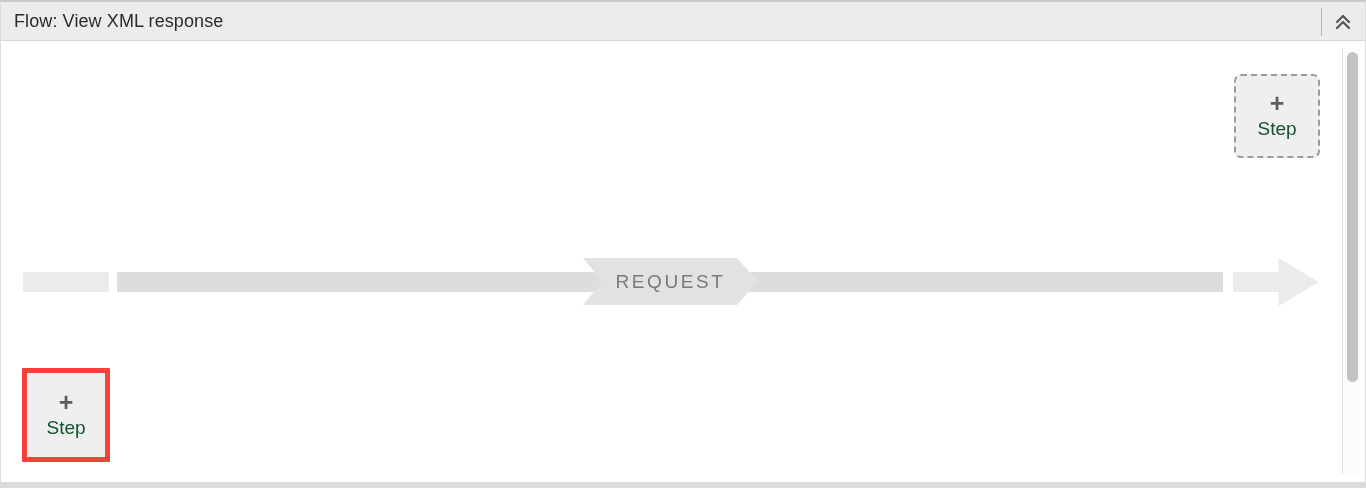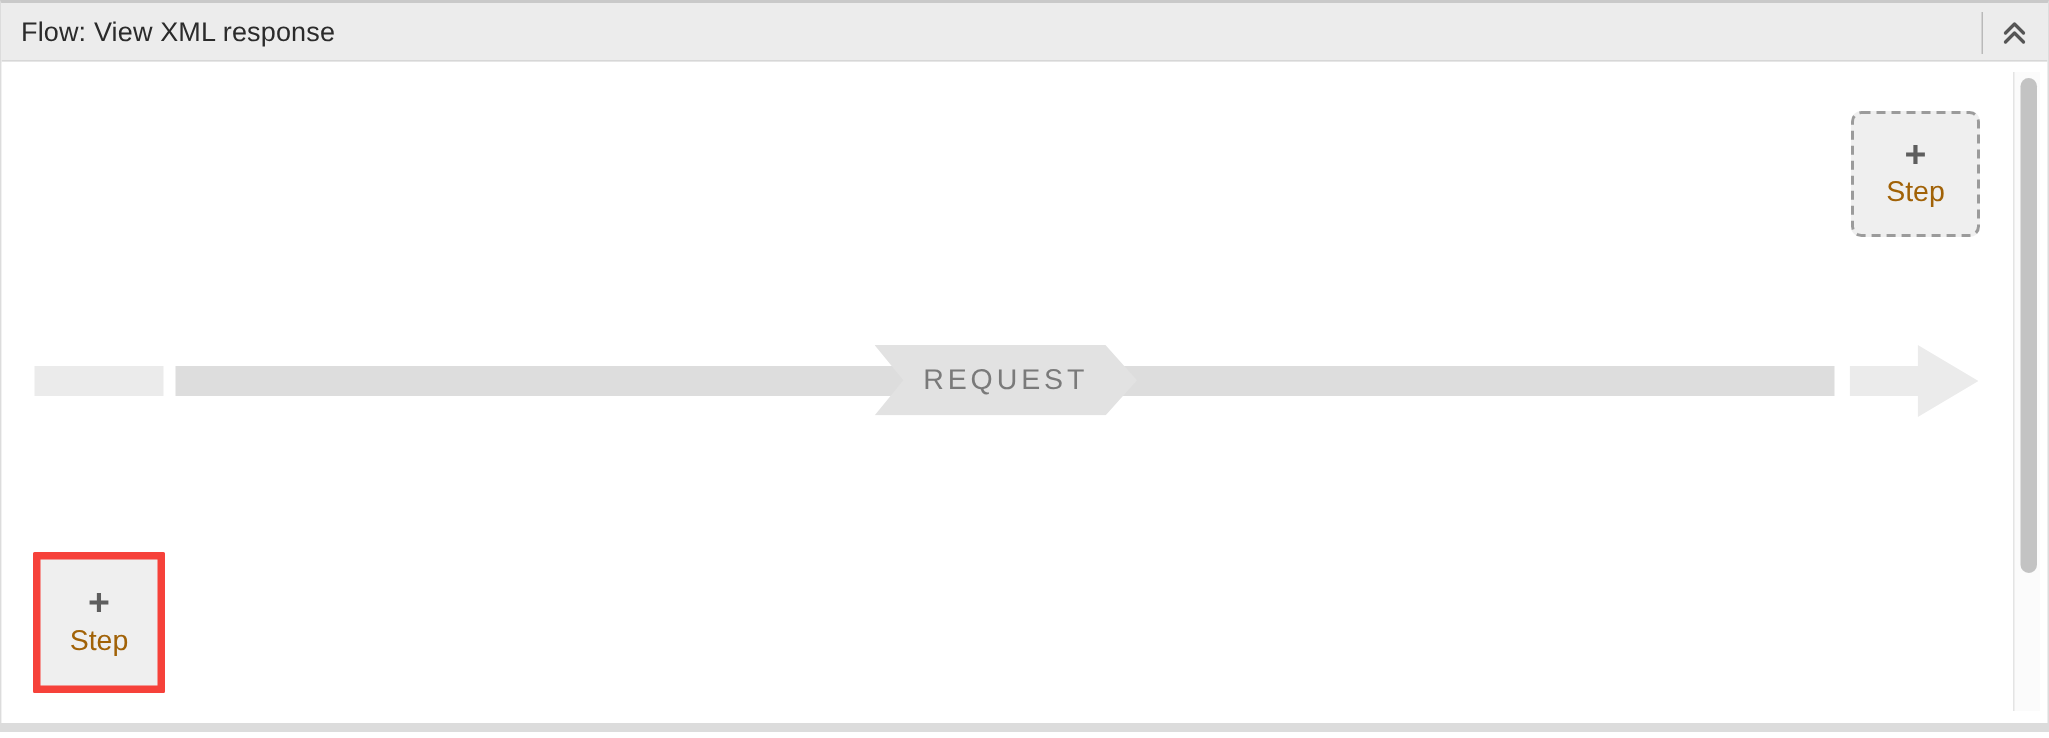--- a/index.html
+++ b/index.html
@@ -95,21 +95,21 @@
   .step-btn .plus {
     font-size: 25px;
     line-height: 22px;
     color: #5e5e5e;
     font-weight: 700;
     margin-bottom: 4px;
   }
   .step-btn .step-label {
     font-size: 19px;
     line-height: 22px;
-    color: #a16207;
+    color: #14532d;
   }
 
   .step-add-top {
     left: 1233px;
     top: 32px;
     width: 86px;
     height: 84px;
     border: 2px dashed #9b9b9b;
     border-radius: 7px;
   }
@@ -122,21 +122,21 @@
     border-radius: 1px;
   }
 
   
   .flow-row {
     position: absolute;
     left: 0;
     width: 1334px;
     height: 64px;
   }
-  .row-request  { top: 180px; }
+  .row-request  { top: 208px; }
   .row-response { top: 262px; }
 
   .bar {
     position: absolute;
     height: 20px;
     top: 22px;
   }
   .bar-light { background: #ebebeb; }
   .bar-dark  { background: #dddddd; }
 

